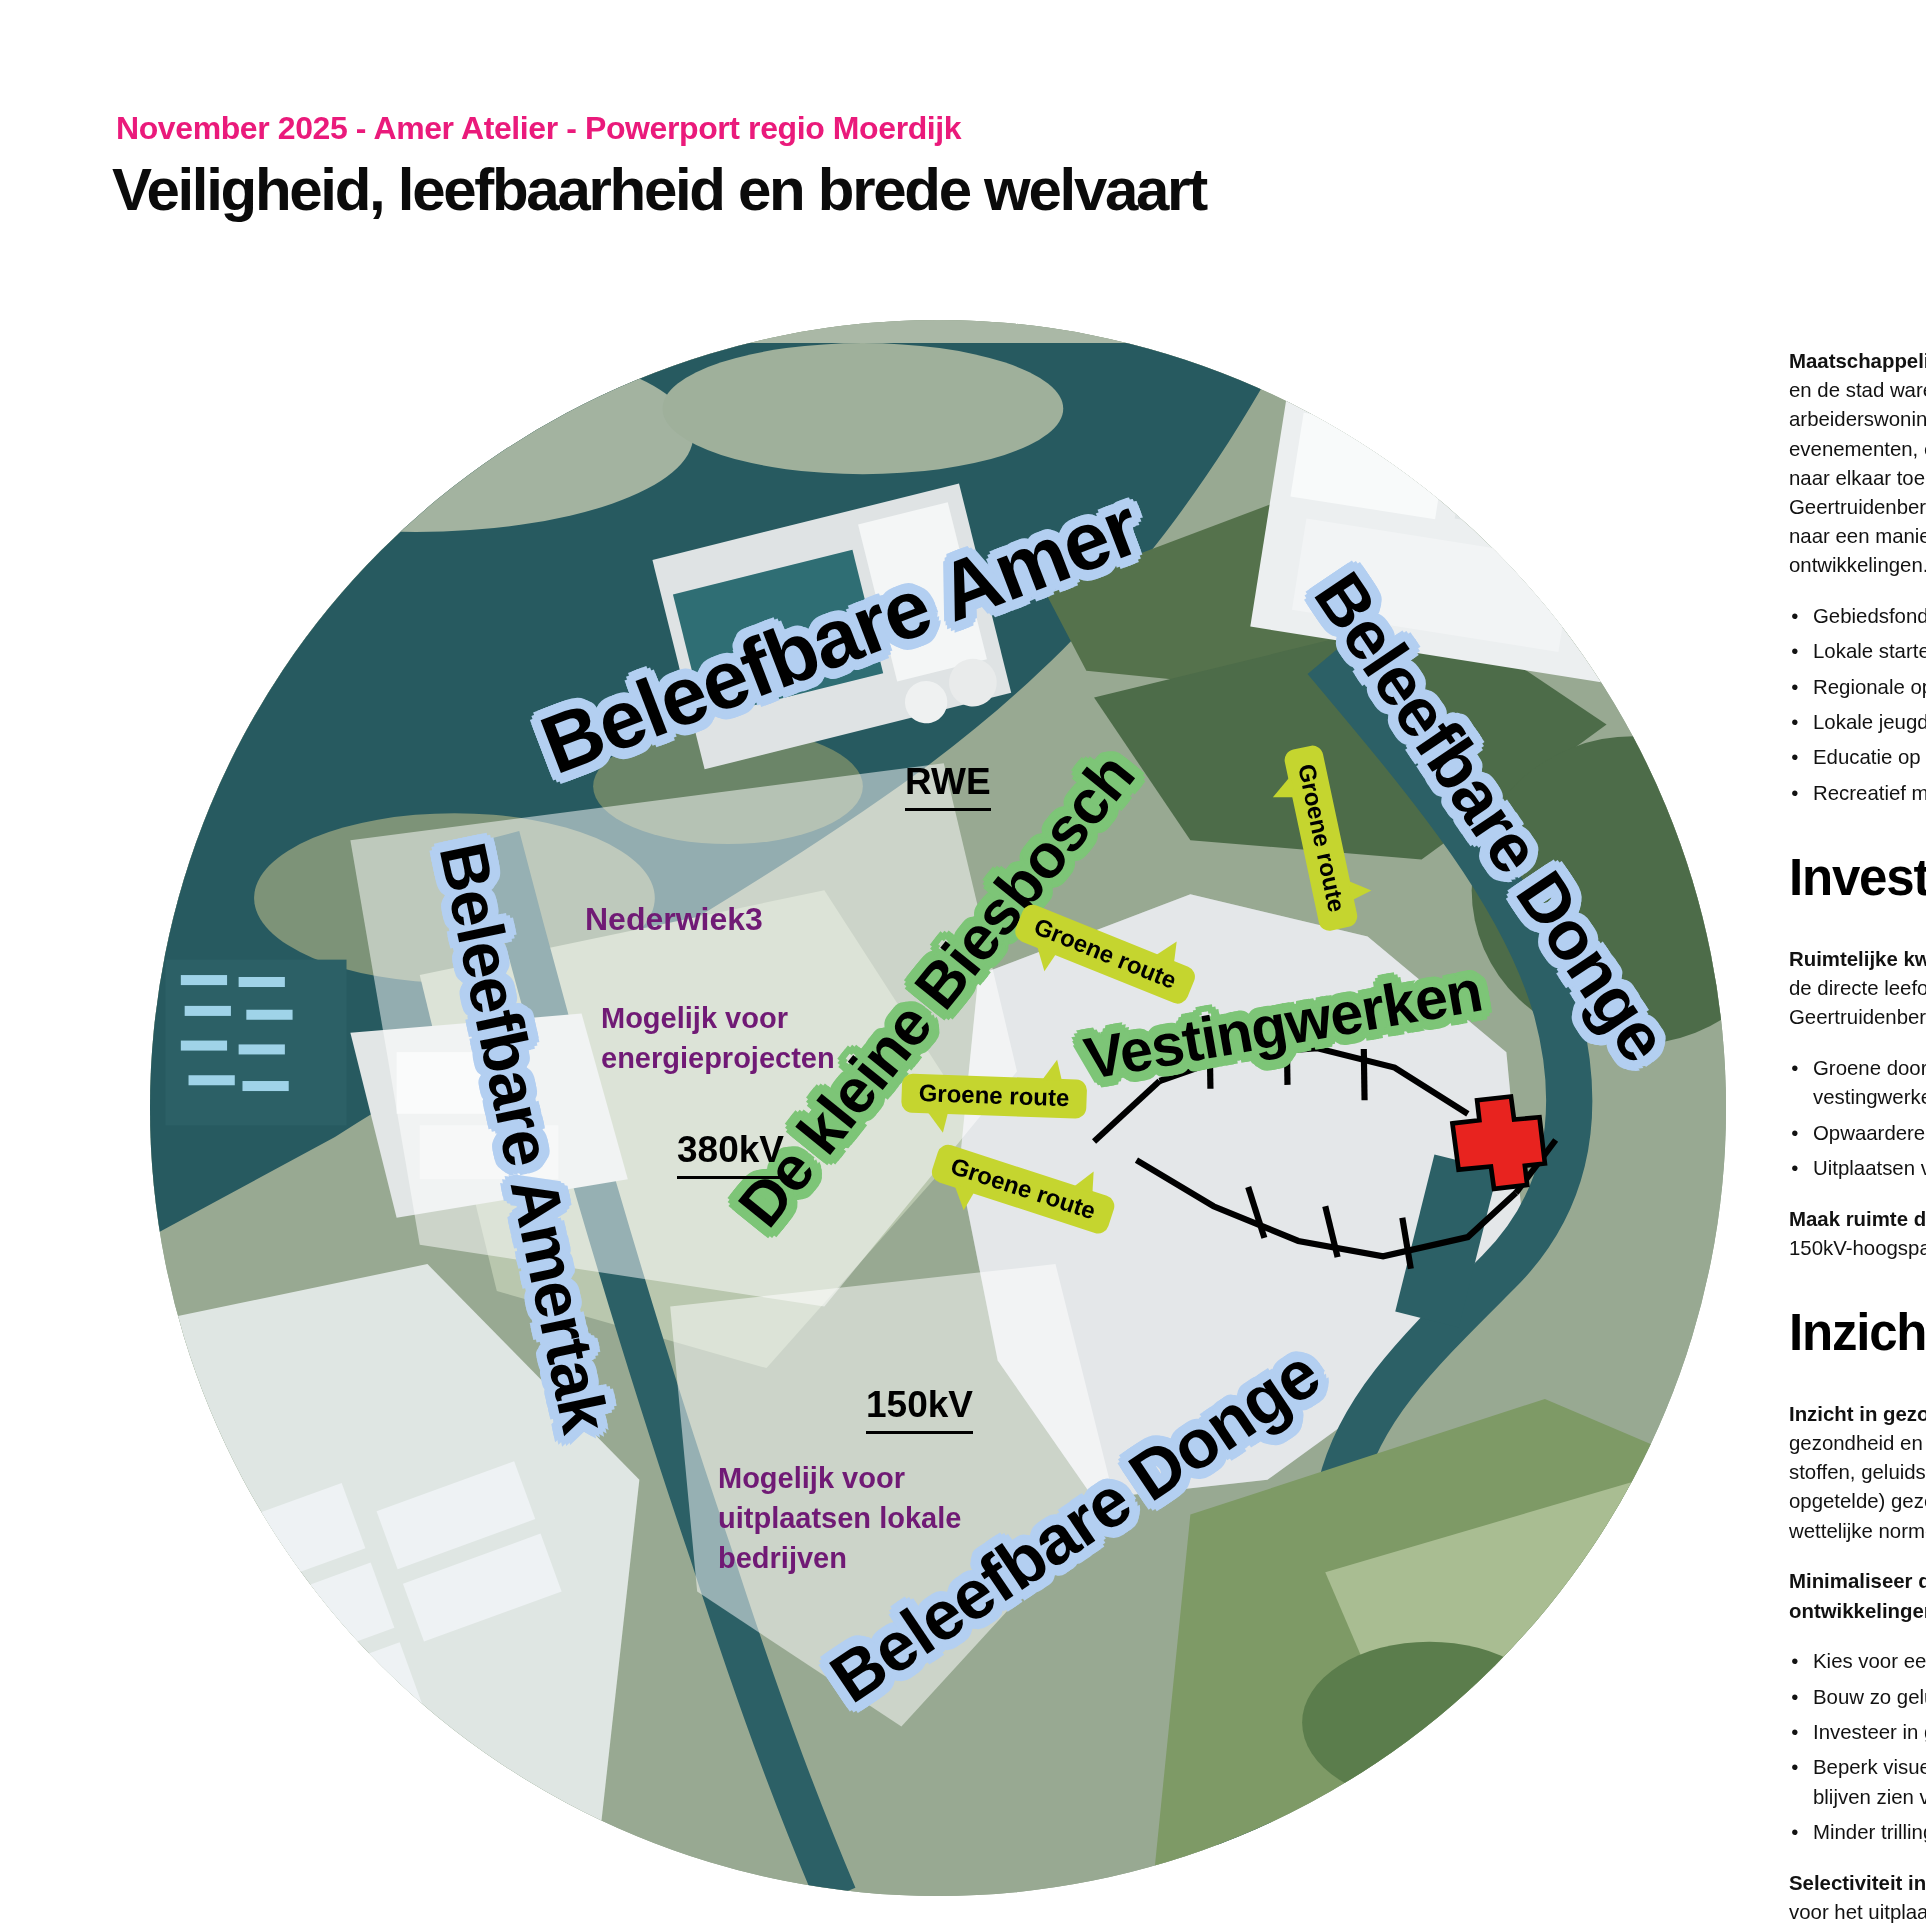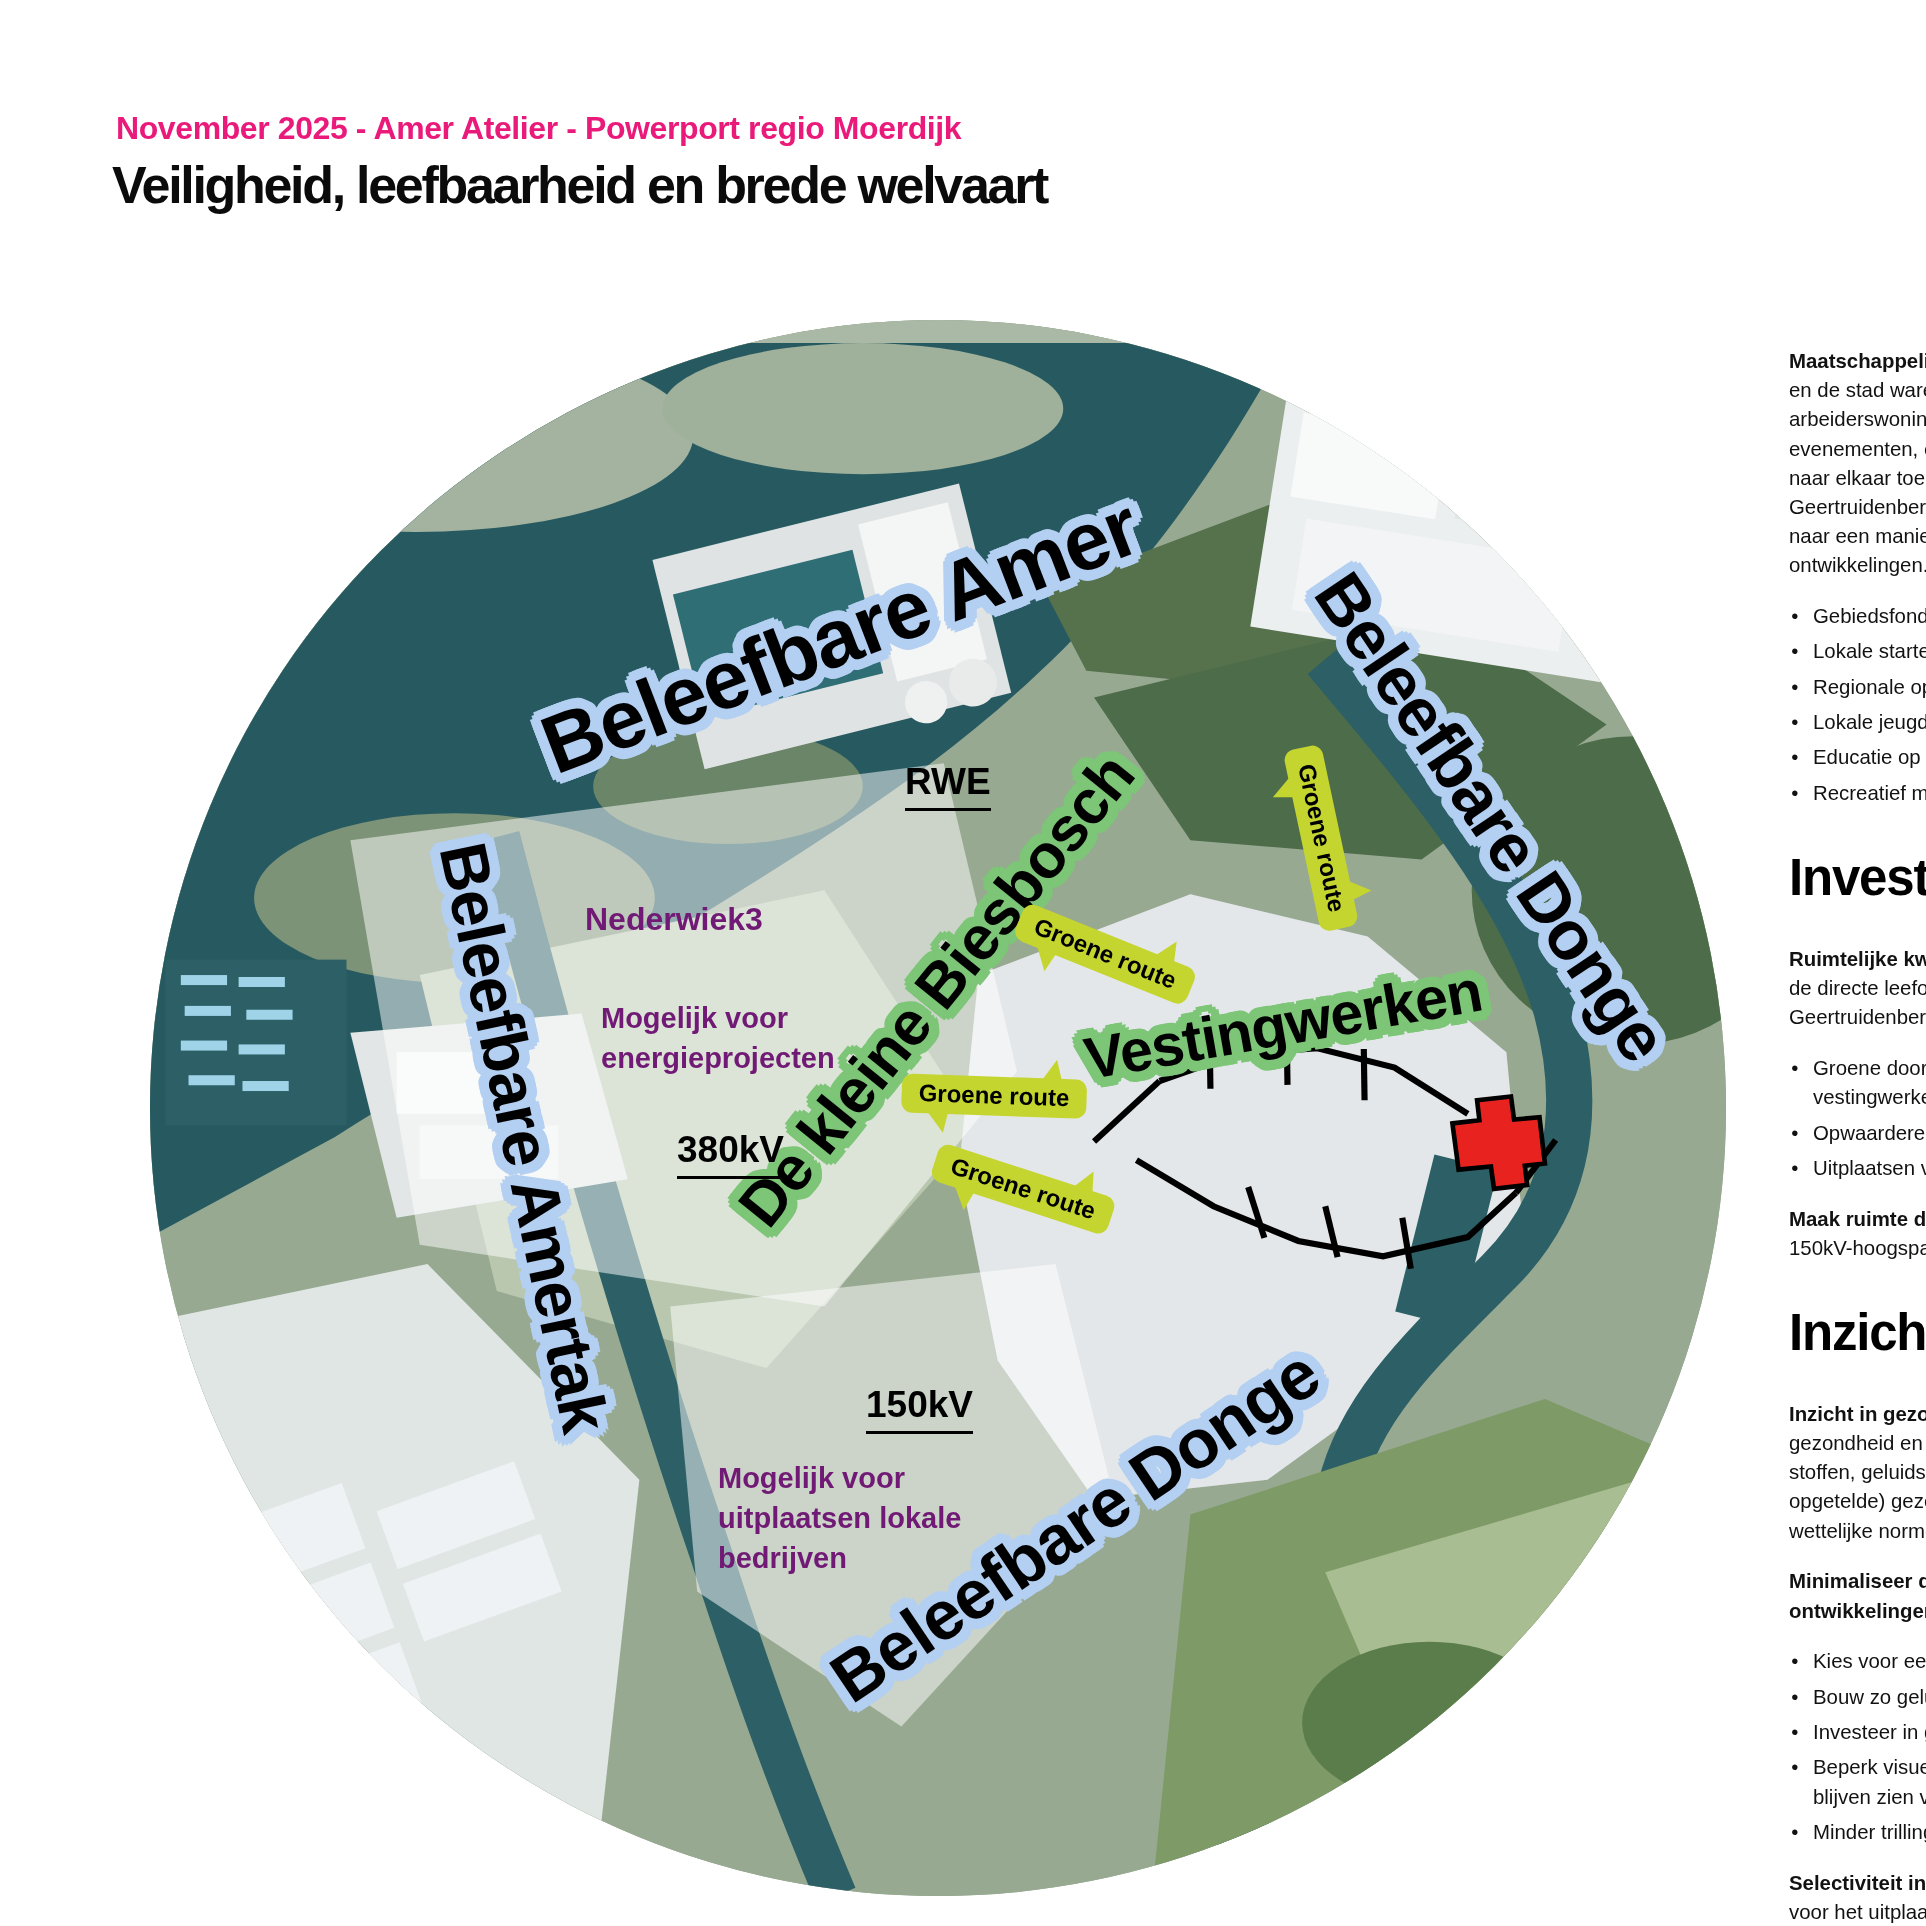--- a/index.html
+++ b/index.html
@@ -6,21 +6,21 @@
   body{
     width:2776px;height:2776px;position:relative;background:#ffffff;
     font-family:"Liberation Sans", sans-serif;color:#111;overflow:hidden;
   }
   
   .kicker{
     position:absolute;left:116px;top:110px;font-size:32px;font-weight:700;
     color:var(--pink);letter-spacing:-0.4px;white-space:nowrap;
   }
   .page-title{
-    position:absolute;left:112px;top:155px;font-size:52px;font-weight:700;
+    position:absolute;left:112px;top:155px;font-size:60px;font-weight:700;
     color:#0b0b0b;letter-spacing:-2.3px;white-space:nowrap;
   }
   
   .map-wrap{
     position:absolute;left:150px;top:320px;width:1576px;height:1576px;
     border-radius:50%;overflow:hidden;background:#93a58f;
   }
   .map-wrap svg{position:absolute;left:0;top:0;width:100%;height:100%;}
   .map-label{position:absolute;white-space:nowrap;}
   .halo{

